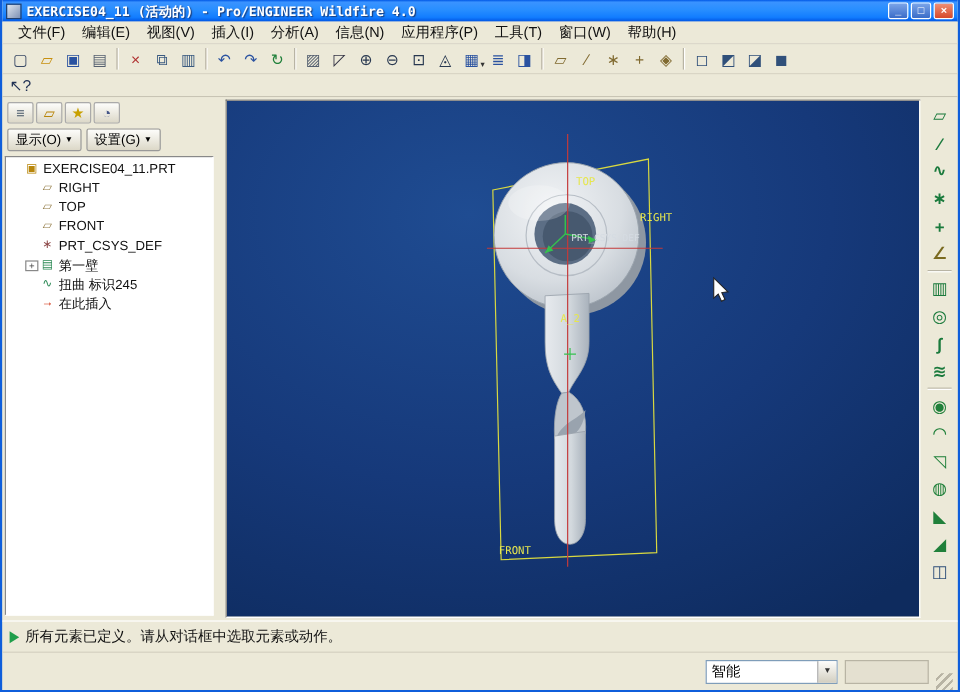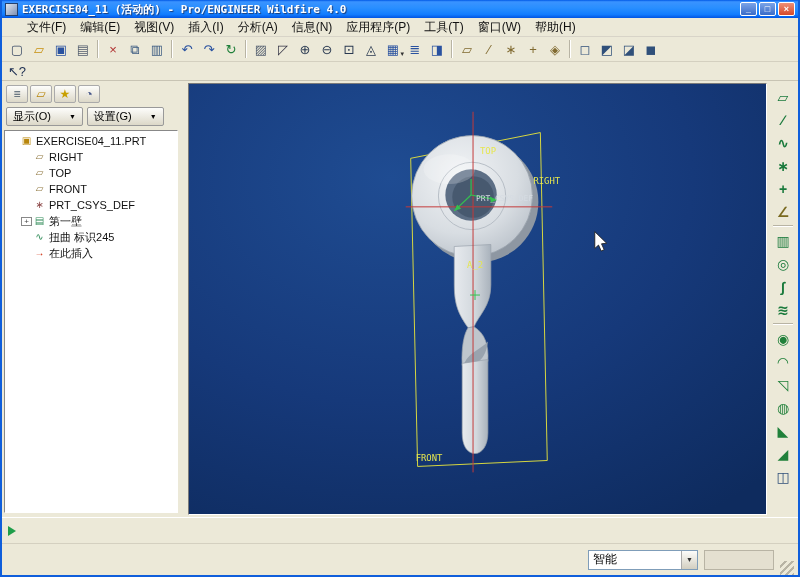--- a/index.html
+++ b/index.html
@@ -12,42 +12,42 @@
     background:linear-gradient(#0058e6 0%,#3a93ff 10%,#288eff 45%,#127dff 80%,#0054e3 100%); }
   .app-icon { width:13px; height:13px; background:linear-gradient(135deg,#dfe6ef,#7d90b4); border:1px solid #23406e; margin-right:4px; flex:0 0 13px; }
   .title-text { color:#fff; font-family:"DejaVu Sans Mono","Liberation Mono",monospace; font-size:11px; font-weight:bold; white-space:nowrap; overflow:hidden; flex:1; text-shadow:1px 1px 1px #1a3c7a; }
   .win-buttons { display:flex; gap:2px; }
   .wbtn { width:17px; height:14px; display:flex; align-items:center; justify-content:center;
     background:linear-gradient(#7ba4e8,#3a6cc8); border:1px solid #fff; border-radius:2px; color:#fff; font-size:9px; font-weight:bold; }
   .wbtn .glyph{ line-height:1; }
   .wbtn:last-child { background:linear-gradient(#ef9076,#d6492a); }
 
   
-  .menubar { height:19px; flex:0 0 19px; display:flex; align-items:center; background:#ece9d8; border-bottom:1px solid #d8d4c8; padding-left:18px; }
+  .menubar { height:19px; flex:0 0 19px; display:flex; align-items:center; background:#ece9d8; border-bottom:1px solid #d8d4c8; padding-left:6px; }
   .menu-item { font-size:12px; padding:1px 7px; color:#111; white-space:nowrap; }
 
   
   .toolbar { height:25px; flex:0 0 25px; display:flex; align-items:center; background:#ece9d8; border-bottom:1px solid #d4d0c0; padding-left:4px; }
   .toolbar2 { height:19px; flex:0 0 19px; display:flex; align-items:center; background:#ece9d8; border-bottom:1px solid #c8c4b4; padding-left:4px; }
   .tbtn { width:22px; height:20px; display:flex; align-items:center; justify-content:center; position:relative; }
   .tbtn .glyph { font-size:13px; line-height:1; }
   .tbtn .dd { font-size:7px; color:#333; position:absolute; right:0; bottom:1px; }
   .tbtn-sep { width:2px; height:18px; border-left:1px solid #b8b4a4; border-right:1px solid #fff; margin:0 3px; }
 
   
   .main { flex:1; display:flex; background:#ece9d8; min-height:0; }
 
   
   .left-panel { width:178px; flex:0 0 178px; display:flex; flex-direction:column; padding:2px 0 2px 2px; }
   .panel-tabs { display:flex; gap:2px; padding:2px; }
   .ptab { width:22px; height:18px; display:flex; align-items:center; justify-content:center;
     border:1px solid #aaa; border-radius:2px; background:linear-gradient(#fdfdfb,#dcd8c8); }
   .ptab .glyph { font-size:12px; }
   .panel-buttons { display:flex; gap:4px; padding:2px; }
-  .pbutton { font-size:11px; padding:1px 6px; background:linear-gradient(#fdfdfb,#dcd8c8); border:1px solid #999; border-radius:2px; display:flex; align-items:center; gap:18px; }
+  .pbutton { font-size:11px; padding:1px 6px; background:linear-gradient(#fdfdfb,#dcd8c8); border:1px solid #999; border-radius:2px; display:flex; align-items:center; gap:3px; }
   .pbutton .dda { font-size:7px; }
   .tree-box { flex:1; margin:2px 2px 2px 0; background:#fff; border:1px solid #888; border-right-color:#fff; border-bottom-color:#fff; overflow:hidden; padding-top:2px; }
   .tree-row { display:flex; align-items:center; height:16px; font-size:11px; white-space:nowrap; }
   .expander { width:11px; height:9px; flex:0 0 11px; margin-right:1px; font-size:8px; line-height:7px; text-align:center; color:#444; }
   .expander.on { border:1px solid #888; background:#fff; }
   .ticon { width:13px; flex:0 0 13px; font-size:10px; text-align:center; margin-right:3px; line-height:1; }
   .tlabel { color:#111; }
 
   
   .splitter { width:8px; flex:0 0 8px; }
@@ -397,20 +397,21 @@
           <span class="glyph" style="color: rgb(32, 128, 58);">◢</span>
         </div>
         <div class="rbtn" title="mirror-tool">
           <span class="glyph" style="color: rgb(48, 80, 122);">◫</span>
         </div>
       </div>
   </div>
 
   <div class="statusbar">
     <div class="status-arrow"></div>
+    <div class="status-text">所有元素已定义。请从对话框中选取元素或动作。</div>
   </div>
 
   <div class="bottombar">
     <div class="bspacer"></div>
     <div class="combo">
       <div class="combo-value">智能</div>
       <div class="combo-btn">
         <span>▼</span>
       </div>
     </div>

